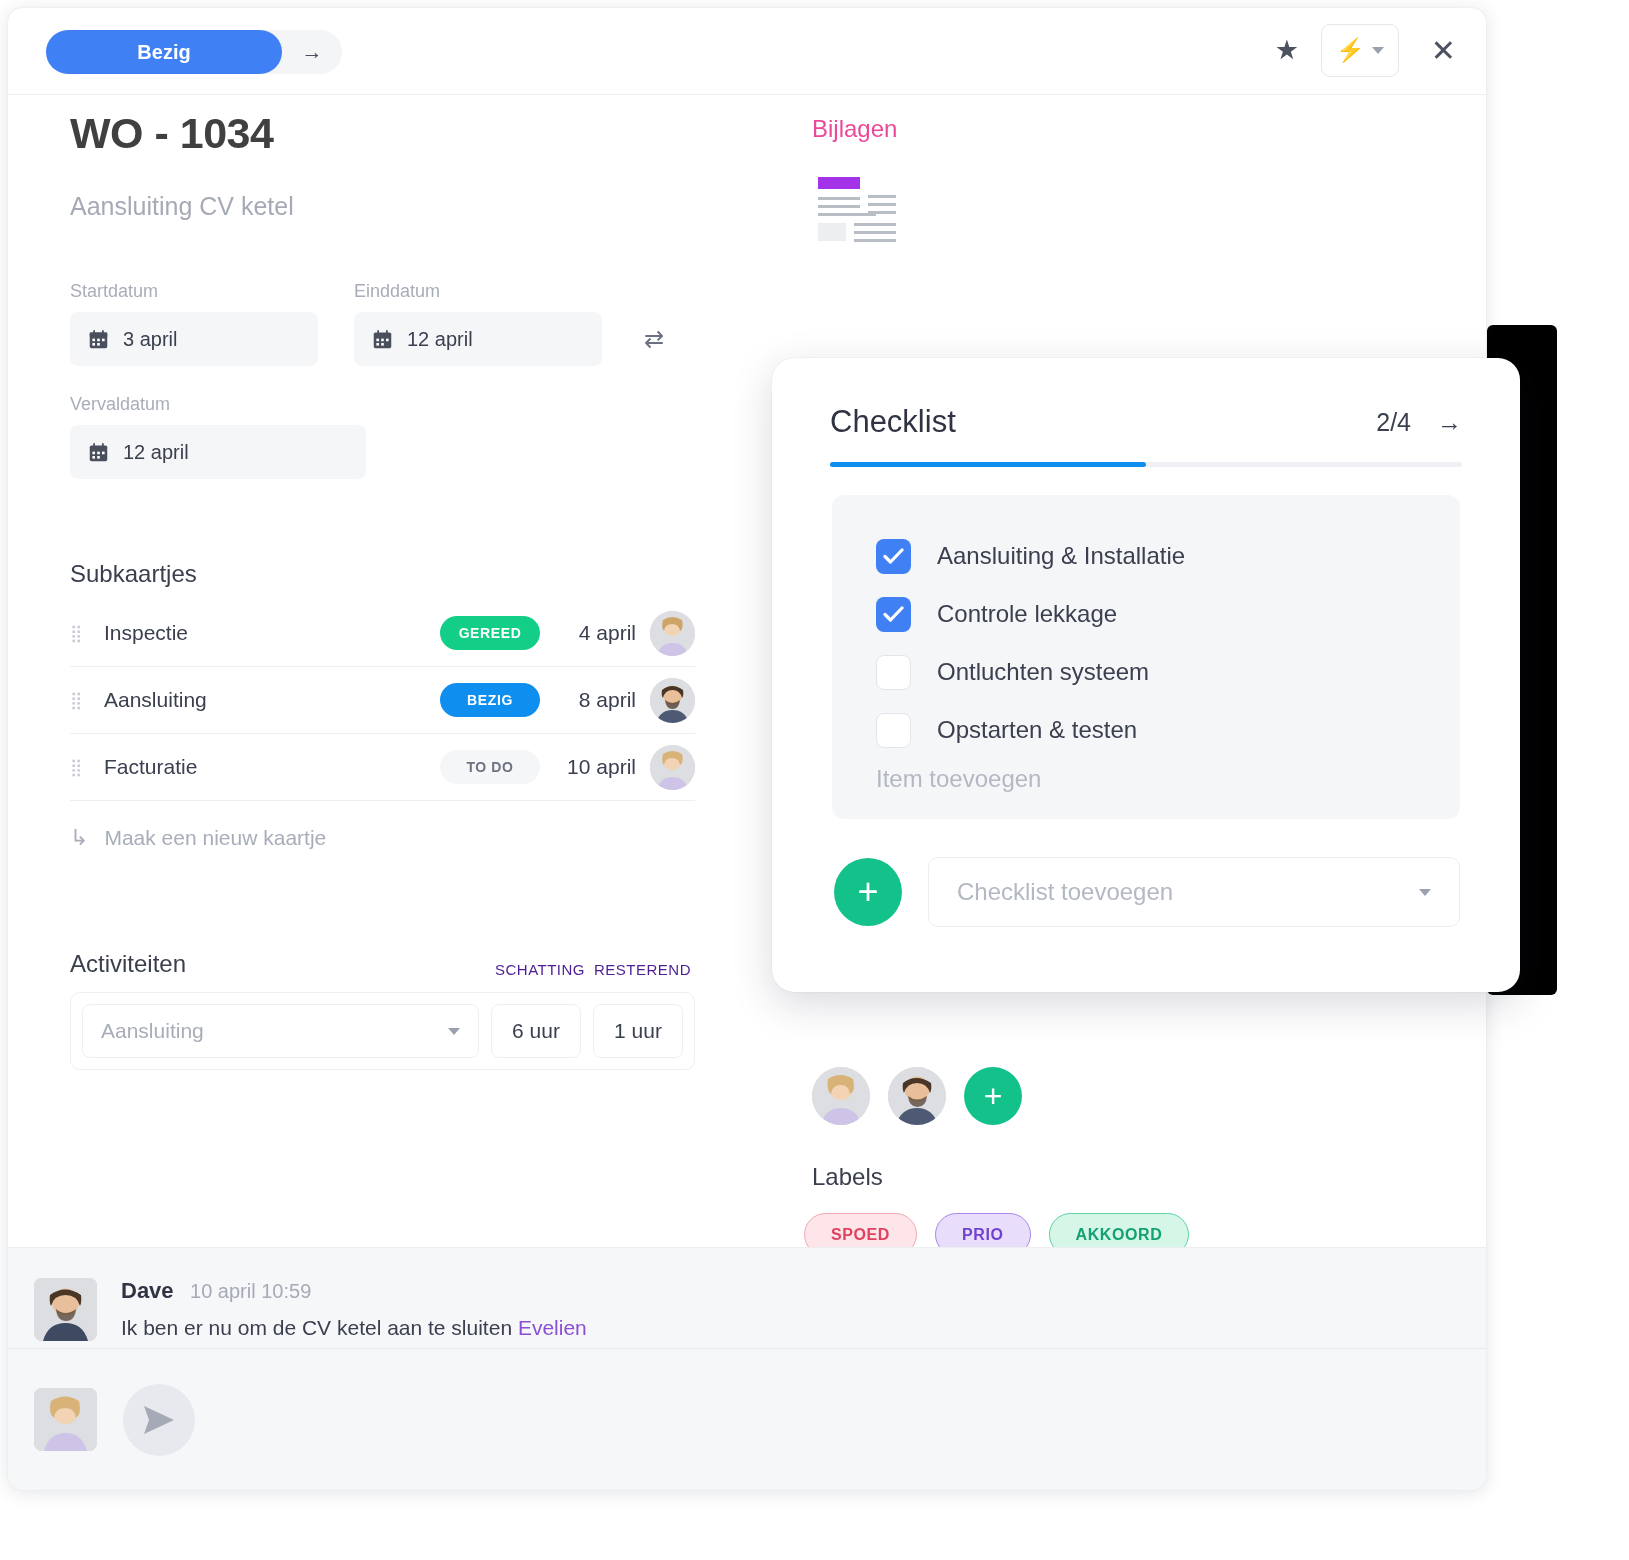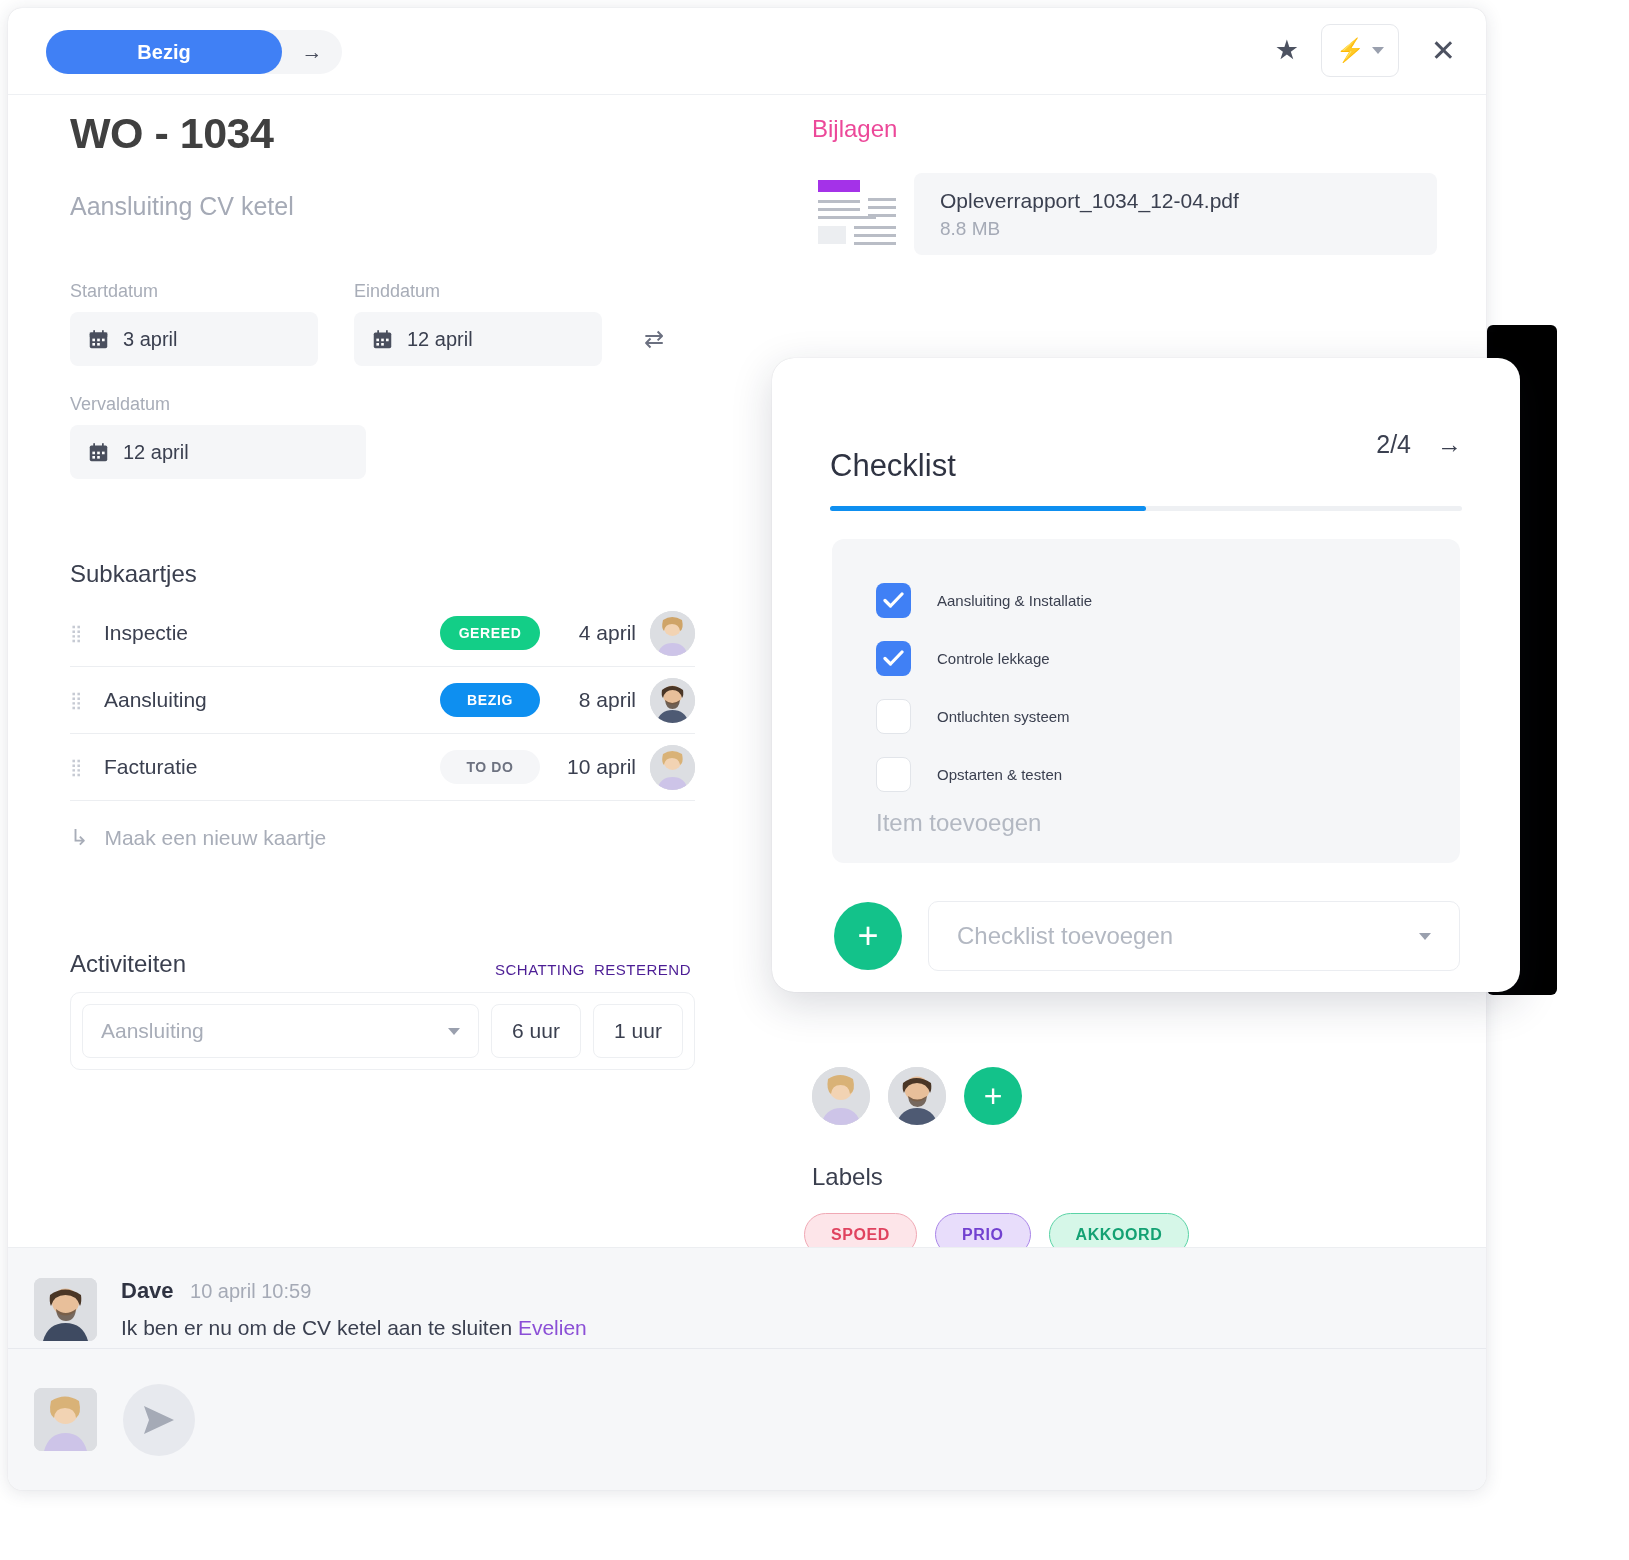--- a/index.html
+++ b/index.html
@@ -210,37 +210,37 @@
   .ov-shadow {
     position: absolute; left: 1487px; top: 325px; width: 70px; height: 670px;
     background: #000; border-radius: 6px;
   }
   .checklist {
     position: absolute; left: 772px; top: 358px; width: 748px; height: 634px;
     background: #fff; border-radius: 22px;
     box-shadow: 0 12px 40px rgba(30,35,60,.17), 0 0 1px rgba(30,35,60,.2);
   }
   .cl-head { display: flex; align-items: center; padding: 46px 58px 0 58px; }
-  .cl-title { flex: 1; font-size: 31px; color: #2f3342; margin-top: 44px; }
+  .cl-title { flex: 1; font-size: 31px; color: #2f3342; }
   .cl-count { font-size: 25px; color: #3b4050; }
   .cl-next { font-size: 25px; color: #3b4050; margin-left: 26px; cursor: pointer; }
   .cl-bar { margin: 22px 58px 0 58px; height: 5px; background: #eef0f3; border-radius: 3px; }
   .cl-bar > div { height: 5px; background: #0e8ff0; border-radius: 3px; }
   .cl-items {
     margin: 28px 60px 0 60px; background: #f5f6f8; border-radius: 12px;
     padding: 32px 0 26px 0;
   }
   .cl-item { display: flex; align-items: center; gap: 26px; padding: 0 44px; height: 58px; }
   .cbox {
     width: 35px; height: 35px; border-radius: 8px; flex: none;
     display: flex; align-items: center; justify-content: center; cursor: pointer;
   }
   .cbox.on { background: #4080f5; }
   .cbox.off { background: #fff; border: 1px solid #e2e5ea; }
-  .cl-lbl { font-size: 15px; color: #3b4050; }
+  .cl-lbl { font-size: 24px; color: #3b4050; }
   .cl-add { padding: 6px 44px 0 44px; font-size: 24px; color: #b3b8c2; cursor: pointer; }
   .cl-foot { display: flex; align-items: center; gap: 26px; padding: 38px 60px 0 62px; }
   .cl-plus {
     width: 68px; height: 68px; border-radius: 50%; background: #13c28a; color: #fff;
     display: flex; align-items: center; justify-content: center;
     font-size: 36px; font-weight: 300; line-height: 1; cursor: pointer;
   }
   .cl-select {
     flex: 1; height: 70px; border: 1px solid #ebedf1; border-radius: 10px;
     display: flex; align-items: center; padding: 0 28px; font-size: 24px; color: #b3b8c2;
@@ -429,24 +429,20 @@
               <rect x="8" y="40" width="58" height="3" fill="#b9bdc6"></rect>
               <rect x="58" y="22" width="28" height="3" fill="#b9bdc6"></rect>
               <rect x="58" y="30" width="28" height="3" fill="#b9bdc6"></rect>
               <rect x="58" y="38" width="28" height="3" fill="#b9bdc6"></rect>
               <rect x="8" y="50" width="28" height="18" fill="#eceef1"></rect>
               <rect x="44" y="50" width="42" height="3" fill="#b9bdc6"></rect>
               <rect x="44" y="58" width="42" height="3" fill="#b9bdc6"></rect>
               <rect x="44" y="66" width="42" height="3" fill="#b9bdc6"></rect>
             </svg>
           </span>
-          <div class="attach-box">
-            <div class="attach-name">Opleverrapport_1034_12-04.pdf</div>
-            <div class="attach-size">8.8 MB</div>
-          </div>
         </div>
 
         <div class="drop-row">
           <span class="drop-ico">
             <svg width="36" height="40" viewBox="0 0 36 40" fill="none">
               <rect x="1.5" y="1.5" width="21" height="28" rx="3" fill="#babfc9"></rect>
               <rect x="9.5" y="8.5" width="21" height="28" rx="3" fill="#9aa0ac" stroke="#fff" stroke-width="2"></rect>
             </svg>
           </span>
           <div>

